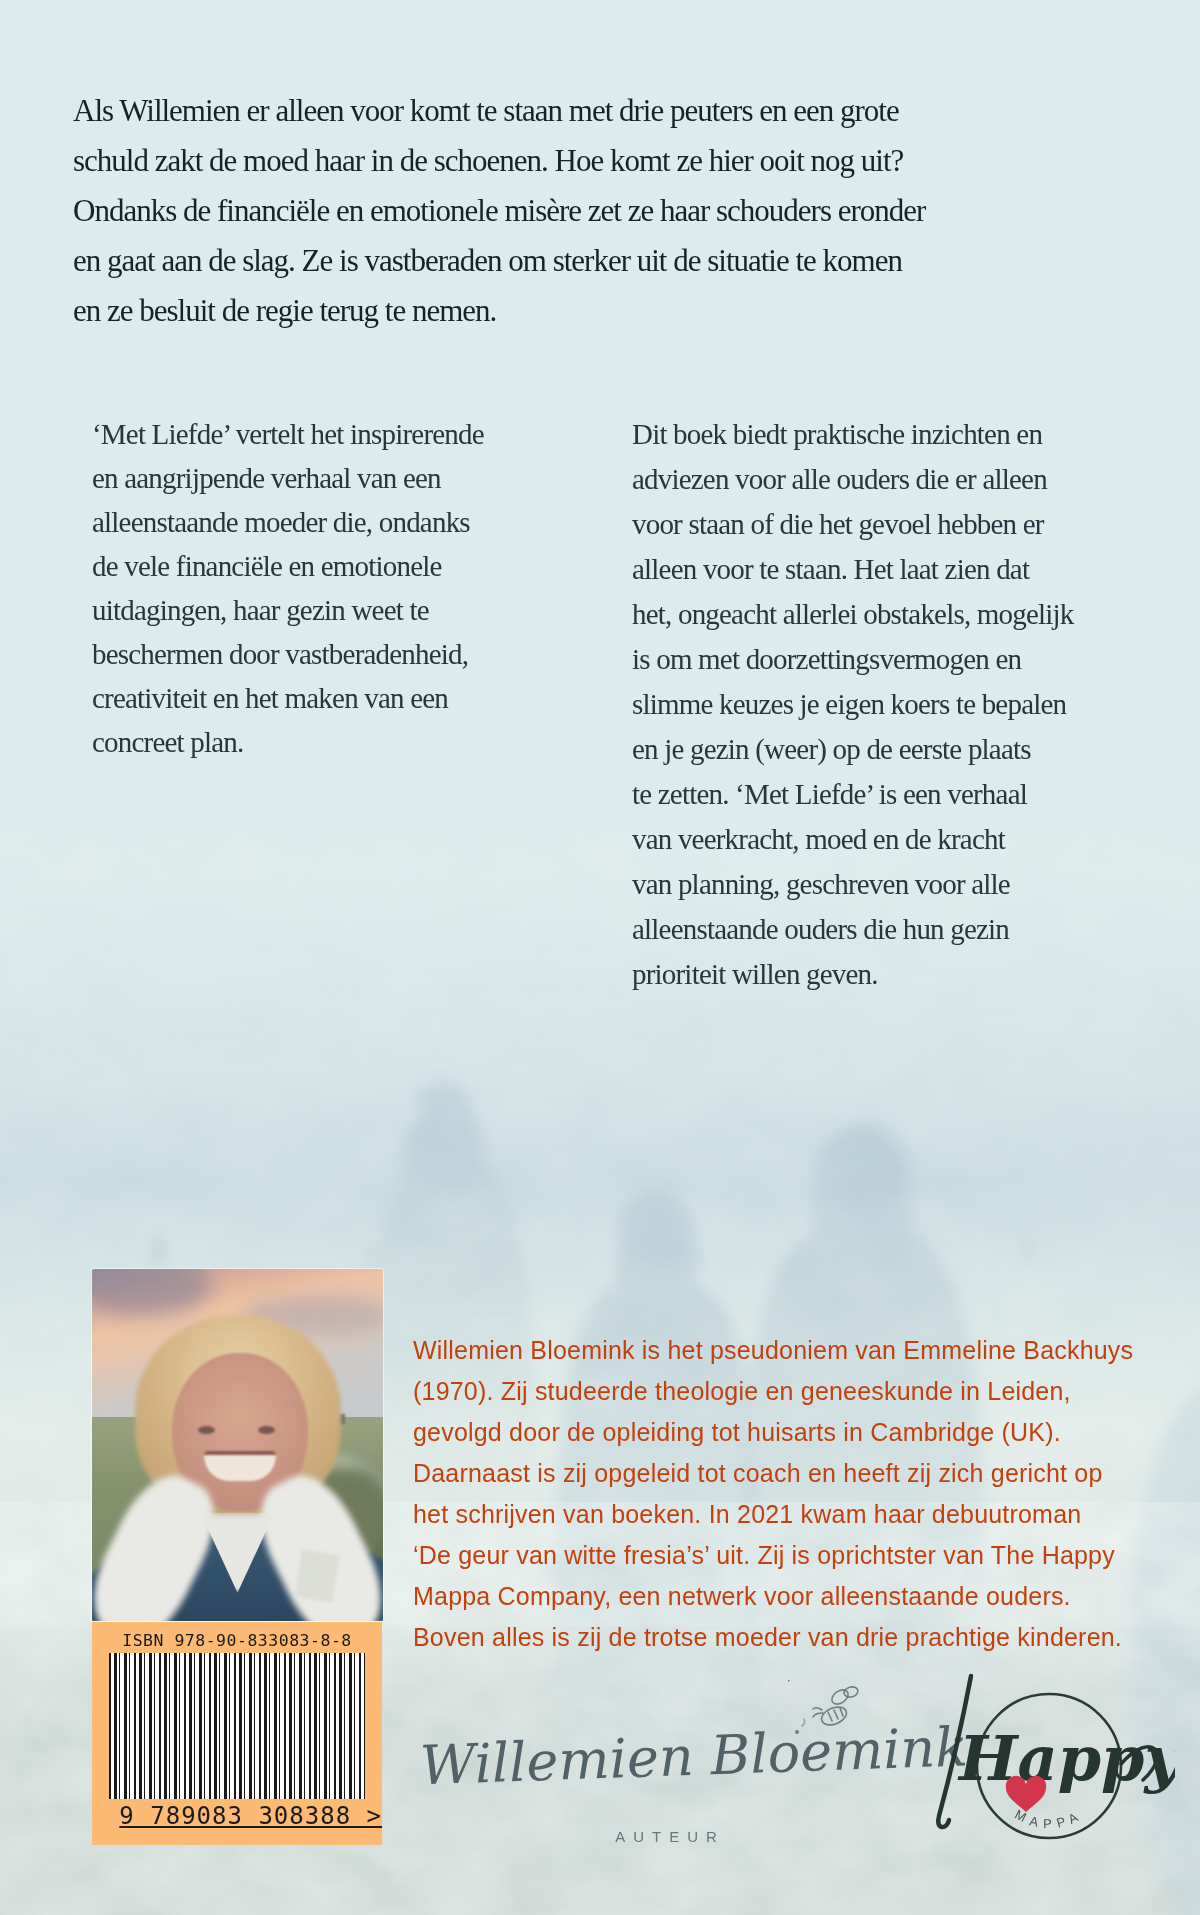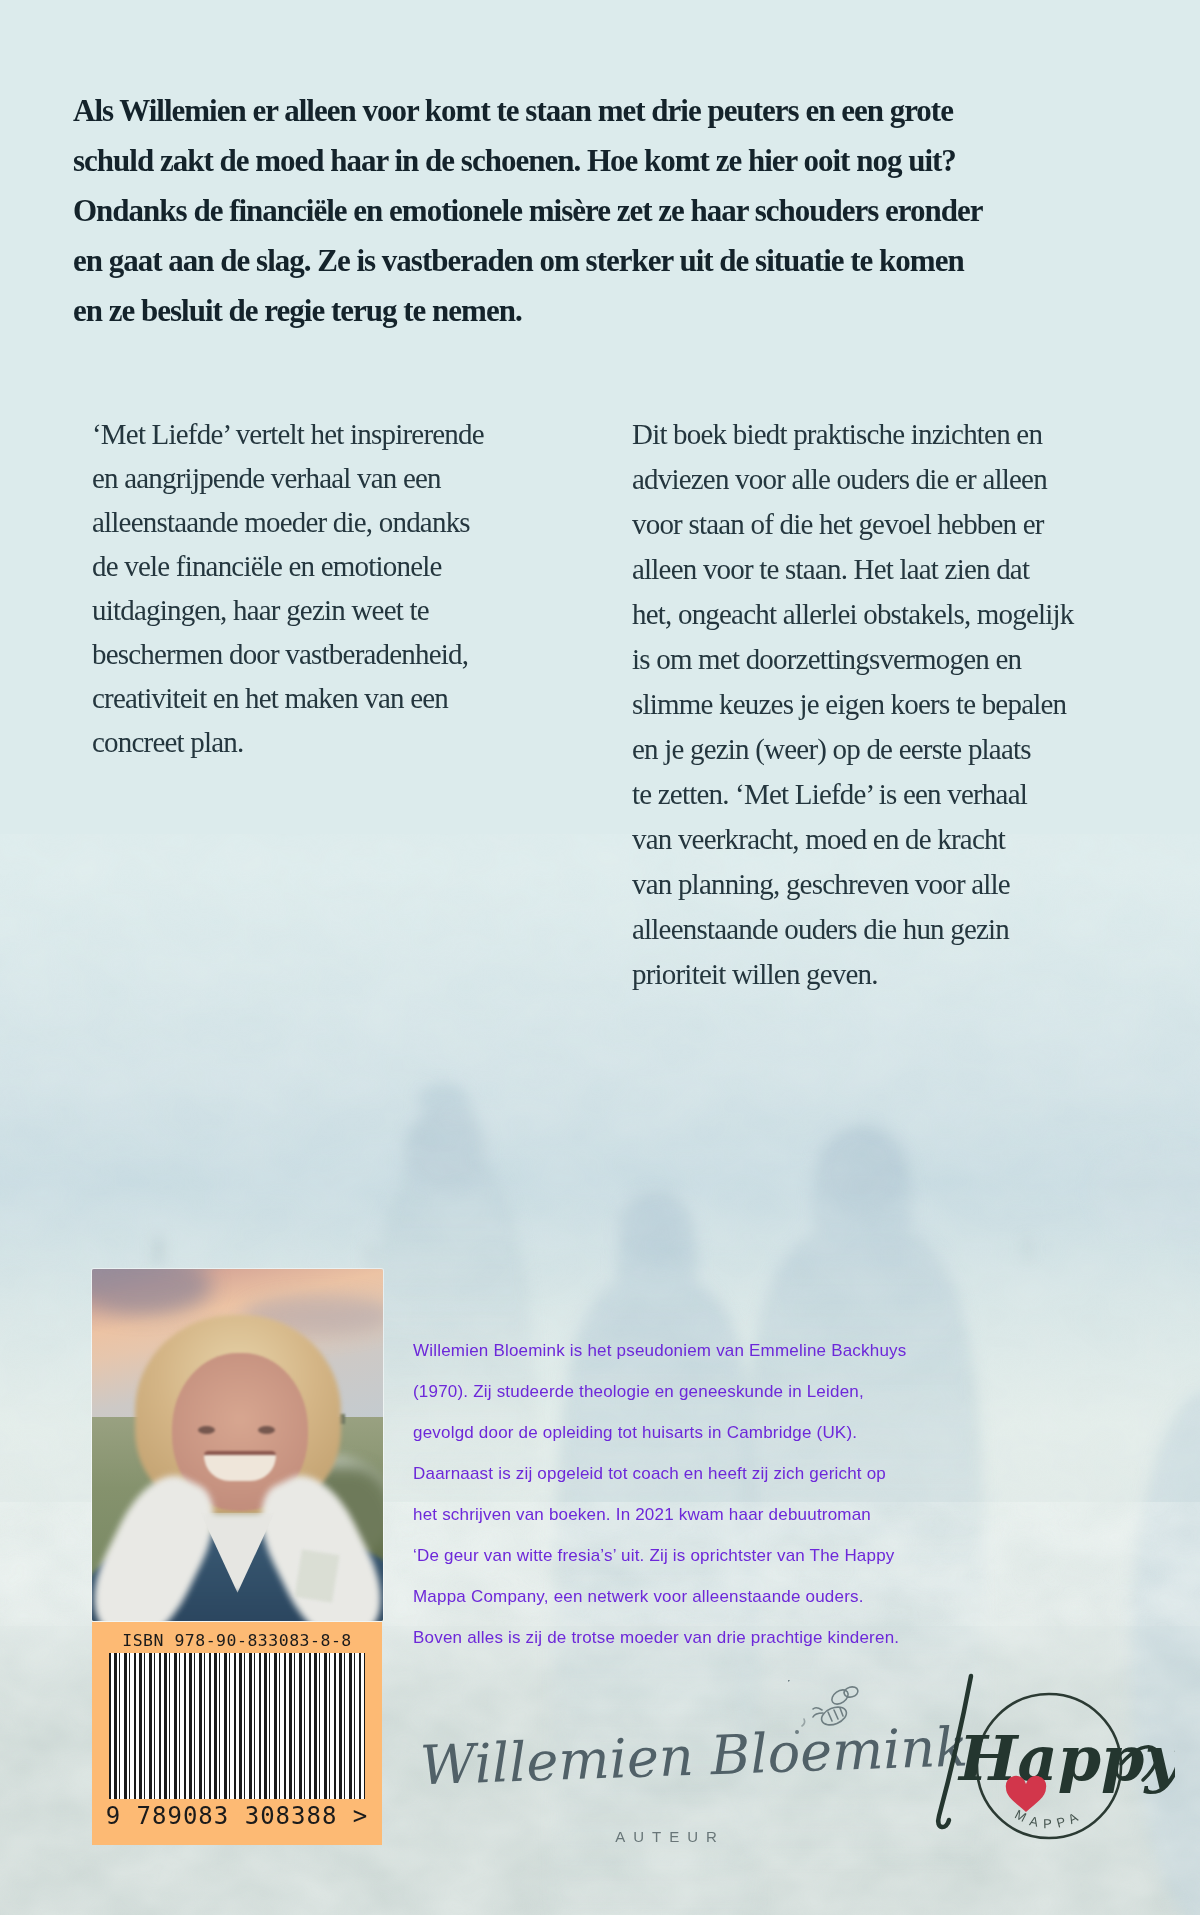--- a/index.html
+++ b/index.html
@@ -18,30 +18,30 @@
       rgba(226,236,233,.95) 53%,
       rgba(222,231,229,.95) 69%,
       rgba(201,213,210,.96) 82%,
       rgba(204,215,212,.96) 100%);
   }
   .silhouettes,.texture{position:absolute;left:0;top:0;}
   
   .preline{white-space:pre-line;}
   .blurb{
     position:absolute;left:73px;top:86px;width:1080px;
-    font-weight:bold;font-size:31px;line-height:50px;letter-spacing:-1px;
+    font-weight:normal;font-size:31px;line-height:50px;letter-spacing:-1px;
     color:#14232b;
   }
   .col{position:absolute;top:412px;font-size:29px;letter-spacing:-0.8px;color:#24363e;}
   .col-left{left:92px;width:495px;line-height:44px;}
   .col-right{left:632px;width:540px;line-height:45px;}
   .bio{
     position:absolute;left:413px;top:1330px;width:775px;
     font-family:"Liberation Sans",sans-serif;
-    font-size:17px;line-height:41px;letter-spacing:.2px;color:#6d28d9;
+    font-size:25px;line-height:41px;letter-spacing:.2px;color:#c2410c;
   }
   
   .photo{
     position:absolute;left:92px;top:1269px;width:291px;height:352px;
     overflow:hidden;border-radius:2px;background:#cfd4d6;
     box-shadow:0 0 0 1px rgba(255,255,255,.5);
   }
   .photo *{position:absolute;}
   .ph-sky{left:0;top:0;width:100%;height:44%;
     background:linear-gradient(168deg,#9d91a0 0%,#d8a998 14%,#ecc3a4 30%,#e6c6ad 42%,#cdc9c6 66%,#c3cbd0 100%);}
@@ -78,21 +78,21 @@
   .isbn-label{margin-top:9px;text-align:center;font-size:16.5px;letter-spacing:.5px;white-space:nowrap;}
   .barcode{
     height:146px;margin:3px 17px 0 17px;
     background:repeating-linear-gradient(90deg,
       #191919 0 2px,#fefefe 2px 5px,
       #191919 5px 8px,#fefefe 8px 10px,
       #191919 10px 11px,#fefefe 11px 15px,
       #191919 15px 18px,#fefefe 18px 20px,
       #191919 20px 21px,#fefefe 21px 25px);
   }
-  .isbn-digits{margin-top:3px;text-align:center;font-size:24px;letter-spacing:1px;white-space:nowrap;}
+  .isbn-digits{margin-top:3px;text-align:right;font-size:24px;letter-spacing:1px;white-space:nowrap;text-decoration:underline;}
   
   .bee{position:absolute;left:788px;top:1680px;}
   .signature{
     position:absolute;left:420px;top:1726px;width:480px;text-align:center;
     font-family:"DejaVu Serif",serif;font-style:italic;font-size:54px;
     color:#46565e;transform:rotate(-2deg);opacity:.92;white-space:nowrap;
   }
   .auteur{
     position:absolute;left:520px;top:1828px;width:300px;text-align:center;
     font-family:Liberation Sans, sans-serif;font-size:15px;letter-spacing:8px;

